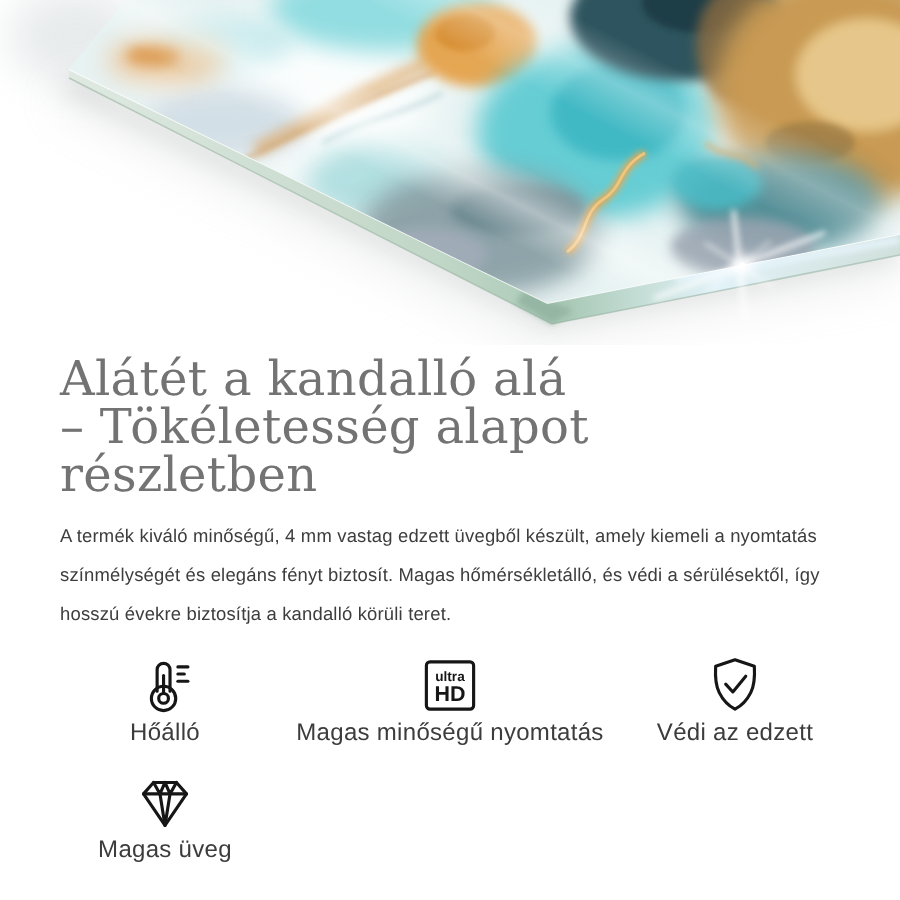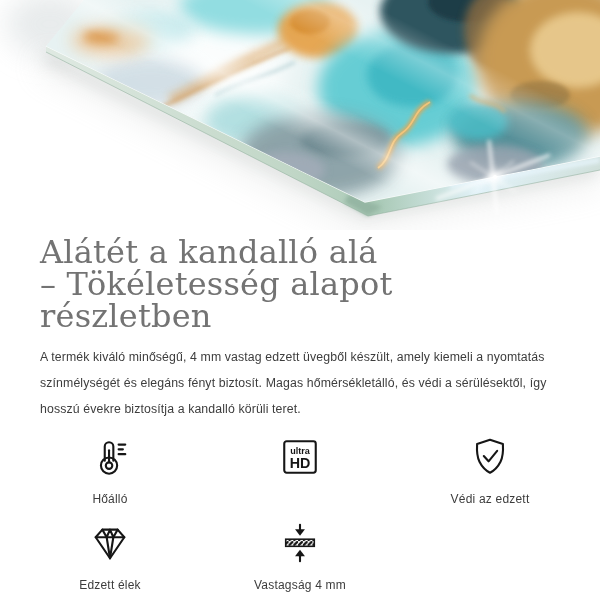--- a/index.html
+++ b/index.html
@@ -22,21 +22,21 @@
   }
   .features{
     margin-top:14px;
     display:grid;
     grid-template-columns:140px 240px 140px;
     justify-content:space-between;
     row-gap:16px;
   }
   .feature{display:flex;flex-direction:column;align-items:center;}
   .feature .iconbox{height:44px;display:flex;align-items:flex-start;justify-content:center;}
-  .feature .label{margin-top:12px;font-size:12px;color:#3c3c3c;letter-spacing:.2px;white-space:nowrap;}
+  .feature .label{font-size:16px;color:#3c3c3c;letter-spacing:.2px;white-space:nowrap;}
   .fic{stroke:#161616;fill:none;stroke-width:2.2;stroke-linecap:round;stroke-linejoin:round;}
 </style>
 </head>
 <body>
 
 <div class="hero">
   <svg width="600" height="230" viewBox="0 0 600 230" aria-hidden="true">
     <defs>
       <clipPath id="cpGlass">
           <polygon points="46,46 84,0 600,0 600,156 365,202"></polygon>
@@ -153,20 +153,21 @@
     </div>
 
     <div class="feature">
       <div class="iconbox">
         <svg width="42" height="42" viewBox="0 0 44 44">
           <rect class="fic" x="5.5" y="5.5" width="33" height="33" rx="2.5" stroke-width="2.8"></rect>
           <text x="22" y="19" text-anchor="middle" font-family="Liberation Sans, sans-serif" font-size="9.5" font-weight="700" fill="#161616">ultra</text>
           <text x="22" y="33" text-anchor="middle" font-family="Liberation Sans, sans-serif" font-size="15" font-weight="800" fill="#161616">HD</text>
         </svg>
       </div>
+      <div class="label">Magas minőségű nyomtatás</div>
     </div>
 
     <div class="feature">
       <div class="iconbox">
         <svg width="42" height="42" viewBox="0 0 44 44">
           <path class="fic" d="M22,4 L35.5,8.5 C35.5,9 36.5,20 33,27 C30,33 26,36.5 22,38.5 C18,36.5 14,33 11,27 C7.5,20 8.5,9 8.5,8.5 Z"></path>
           <path class="fic" d="M15.5,21 L20.5,26.5 L29.5,15.5" stroke-width="2.6"></path>
         </svg>
       </div>
       <div class="label">Védi az edzett</div>
@@ -174,36 +175,19 @@
 
     <div class="feature">
       <div class="iconbox">
         <svg width="42" height="42" viewBox="0 0 44 44">
           <path class="fic" d="M14,8 L30,8 L37,16 L22,38 L7,16 Z"></path>
           <line class="fic" x1="7" y1="16" x2="37" y2="16" stroke-width="1.8"></line>
           <path class="fic" d="M14,8 L18.5,16 L22,8 L25.5,16 L30,8" stroke-width="1.8"></path>
           <path class="fic" d="M18.5,16 L22,38 M25.5,16 L22,38" stroke-width="1.8"></path>
         </svg>
       </div>
-      <div class="label">Edzett élek</div>
+      <div class="label">Magas üveg</div>
     </div>
 
 
-    <div class="feature">
-      <div class="iconbox">
-        <svg width="42" height="42" viewBox="0 0 44 44">
-          <defs>
-            <pattern id="hatchP" patternUnits="userSpaceOnUse" width="5" height="5">
-              <path d="M-1,6 L6,-1" stroke="#161616" stroke-width="2.4"></path>
-            </pattern>
-          </defs>
-          <line class="fic" x1="22" y1="3" x2="22" y2="8" stroke-width="2.4"></line>
-          <polygon points="16.8,7.5 27.2,7.5 22,14.5" fill="#161616"></polygon>
-          <rect x="7" y="18" width="30" height="7.5" fill="url(#hatchP)" stroke="#161616" stroke-width="1.6"></rect>
-          <polygon points="16.8,36 27.2,36 22,29" fill="#161616"></polygon>
-          <line class="fic" x1="22" y1="41" x2="22" y2="36" stroke-width="2.4"></line>
-        </svg>
-      </div>
-      <div class="label">Vastagság 4 mm</div>
-    </div>
 
   </div>
 </div>
 
 </body></html>

